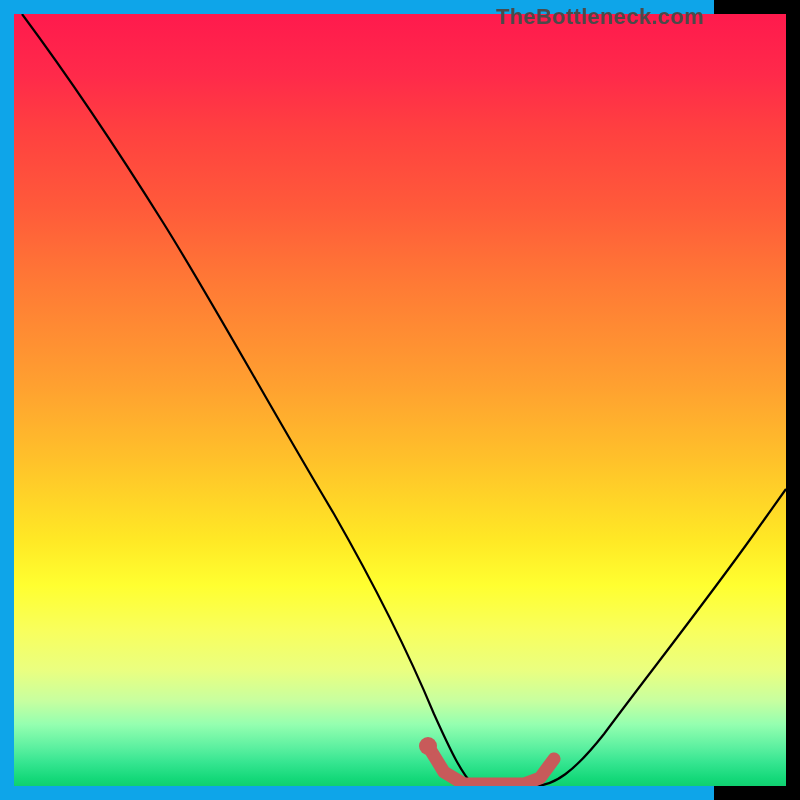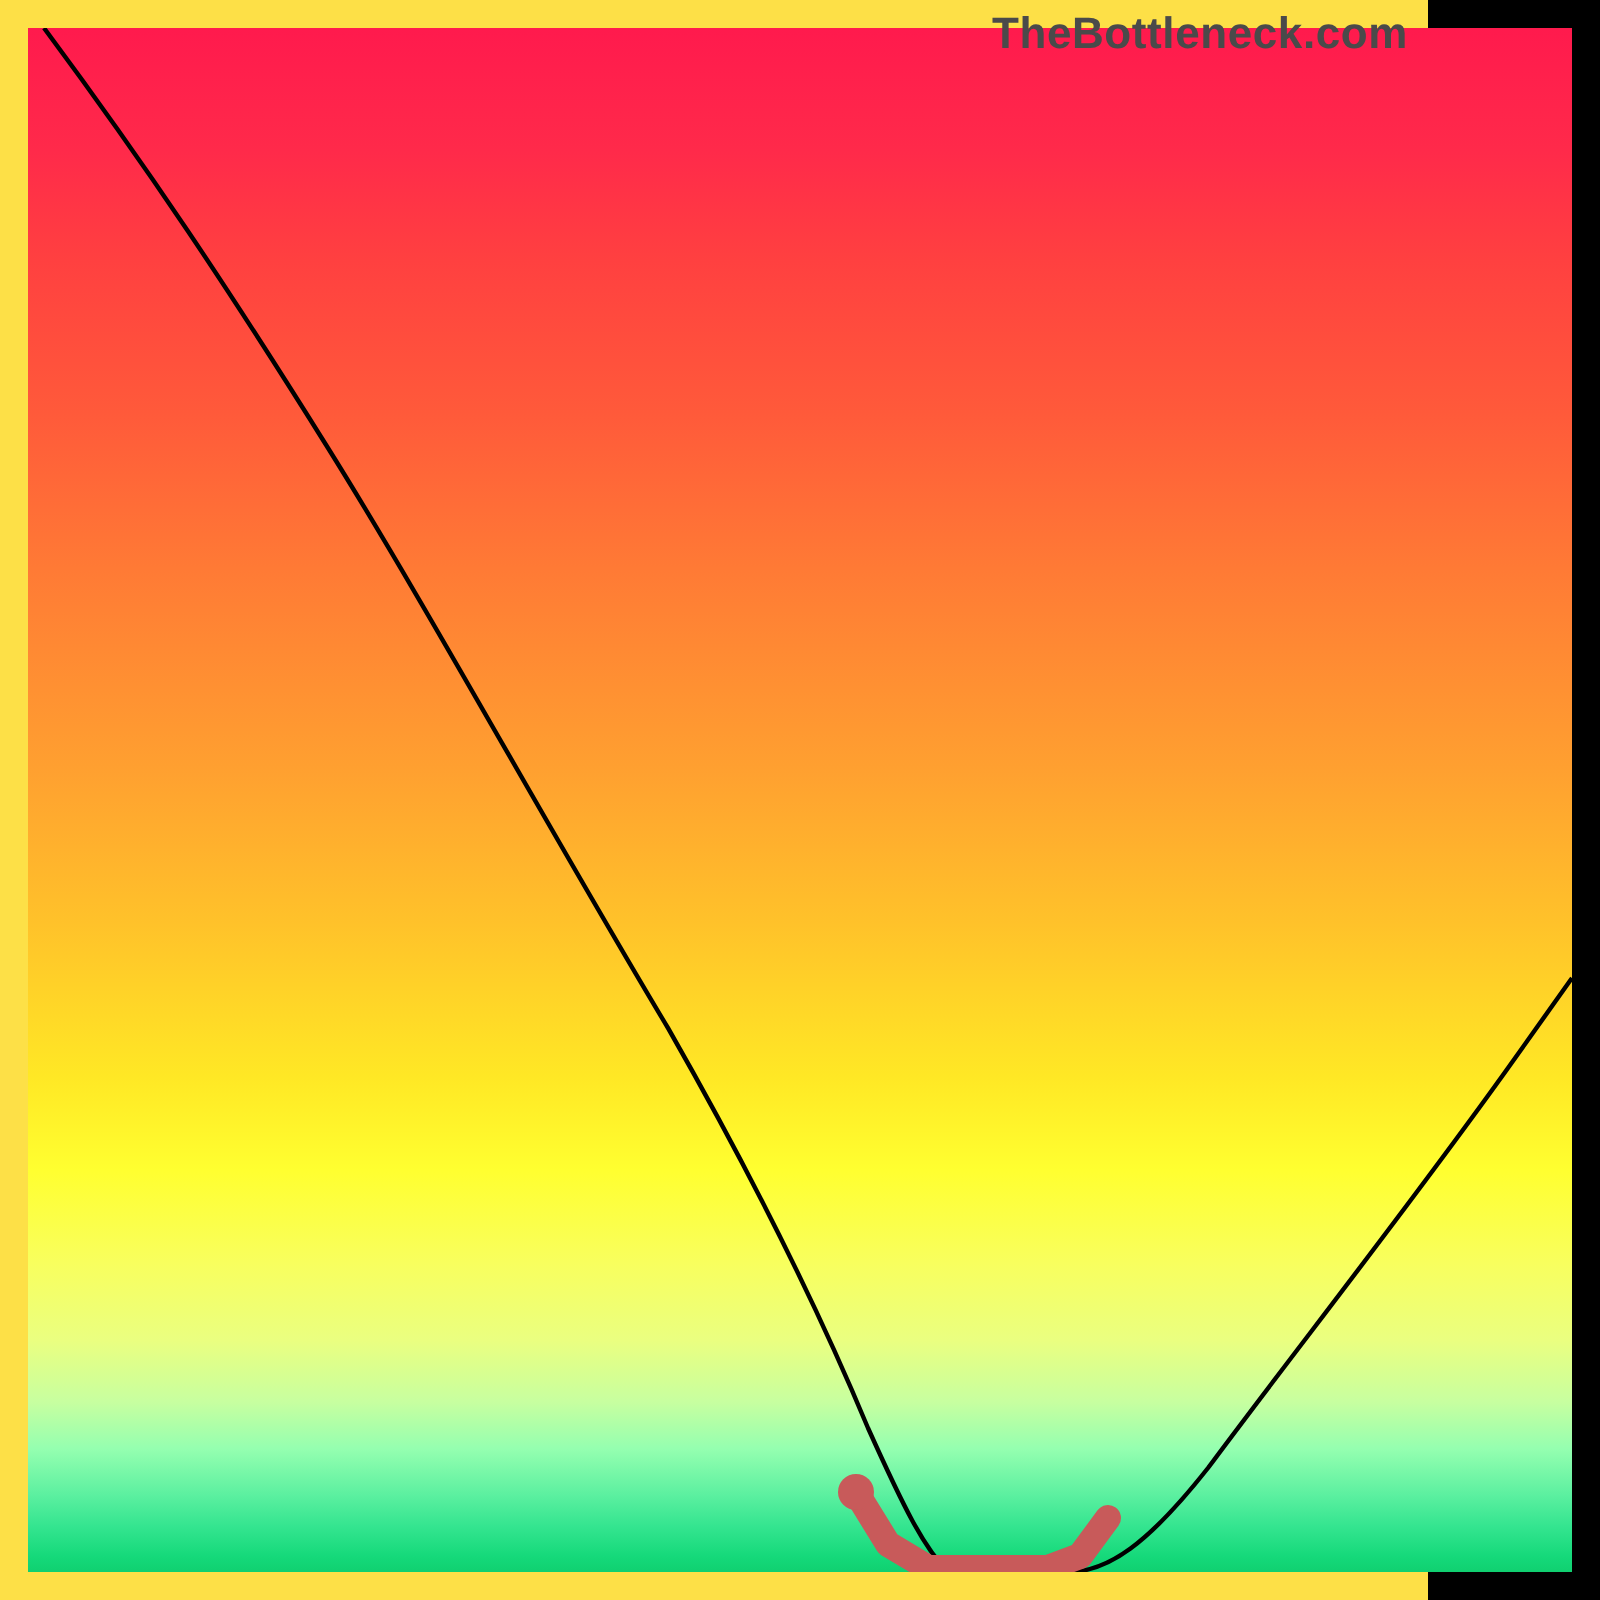--- a/index.html
+++ b/index.html
@@ -1,17 +1,17 @@
 <!DOCTYPE html>
 <html><head>
 <meta charset="utf-8">
 <style>
   * { margin: 0; padding: 0; box-sizing: border-box; }
   html, body { width: 800px; height: 800px; overflow: hidden; background: #000; font-family: Arial, sans-serif; }
-  .wrap { position: relative; width: 714px; height: 800px; background: #fde047; }
+  .wrap { position: relative; width: 714px; height: 800px; background: #0ea5e9; }
   .plot-area {
     position: absolute;
     left: 14px;
     top: 14px;
     width: 772px;
     height: 772px;
     background: linear-gradient(to bottom,
       #ff1a4d 0%,
       #ff2a4a 8%,
       #ff4040 15%,

